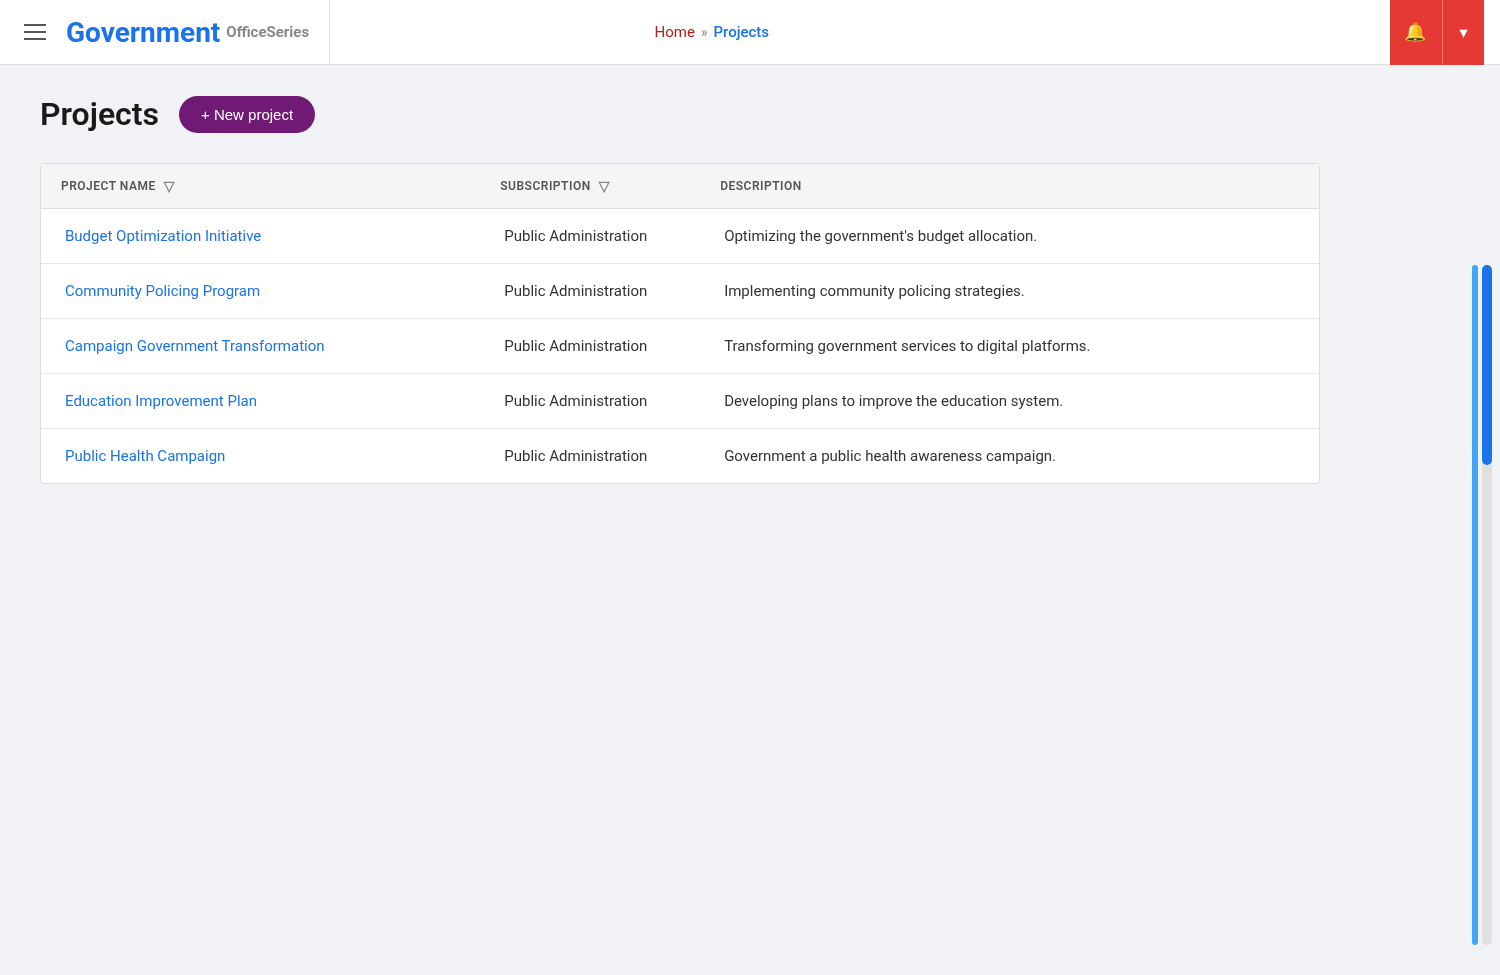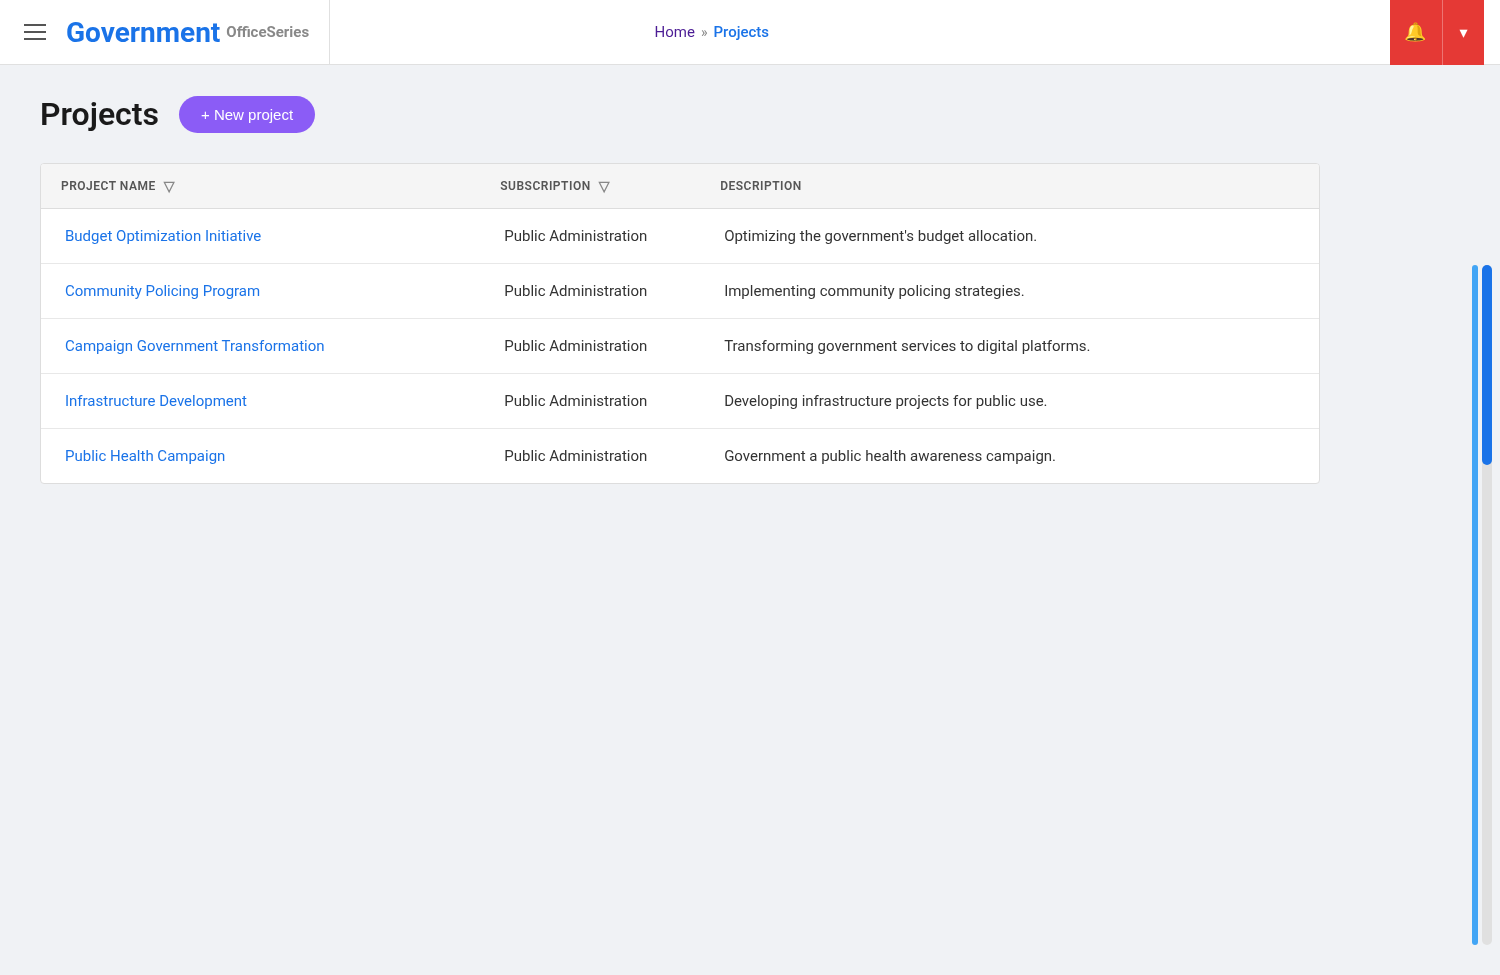--- a/index.html
+++ b/index.html
@@ -68,21 +68,21 @@
     .header-nav {
       display: flex;
       align-items: center;
       margin-left: auto;
       margin-right: auto;
       gap: 6px;
       font-size: 15px;
     }
 
     .header-nav-home {
-      color: #4c1d95;
+      color: #b91c1c;
       text-decoration: none;
     }
 
     .header-nav-separator {
       color: #888;
       font-size: 14px;
     }
 
     .header-nav-current {
       color: #1a73e8;
@@ -137,21 +137,21 @@
       margin-bottom: 30px;
     }
 
     .page-title {
       font-size: 32px;
       font-weight: 600;
       color: #1a1a1a;
     }
 
     .new-project-btn {
-      background-color: #8b5cf6;
+      background-color: #701a75;
       color: white;
       border: none;
       border-radius: 25px;
       padding: 10px 22px;
       font-size: 15px;
       font-weight: 500;
       cursor: pointer;
       display: flex;
       align-items: center;
       gap: 6px;
@@ -323,23 +323,23 @@
             <td><a class="project-link" href="#">Community Policing Program</a></td>
             <td>Public Administration</td>
             <td>Implementing community policing strategies.</td>
           </tr>
           <tr>
             <td><a class="project-link" href="#">Campaign Government Transformation</a></td>
             <td>Public Administration</td>
             <td>Transforming government services to digital platforms.</td>
           </tr>
           <tr>
-            <td><a class="project-link" href="#">Infrastructure Development</a></td>
-            <td>Public Administration</td>
-            <td>Developing infrastructure projects for public use.</td>
+            <td><a class="project-link" href="#">Education Improvement Plan</a></td>
+            <td>Public Administration</td>
+            <td>Developing plans to improve the education system.</td>
           </tr>
           <tr>
             <td><a class="project-link" href="#">Public Health Campaign</a></td>
             <td>Public Administration</td>
             <td>Government a public health awareness campaign.</td>
           </tr>
         </tbody>
     </table>
   </div>
 

